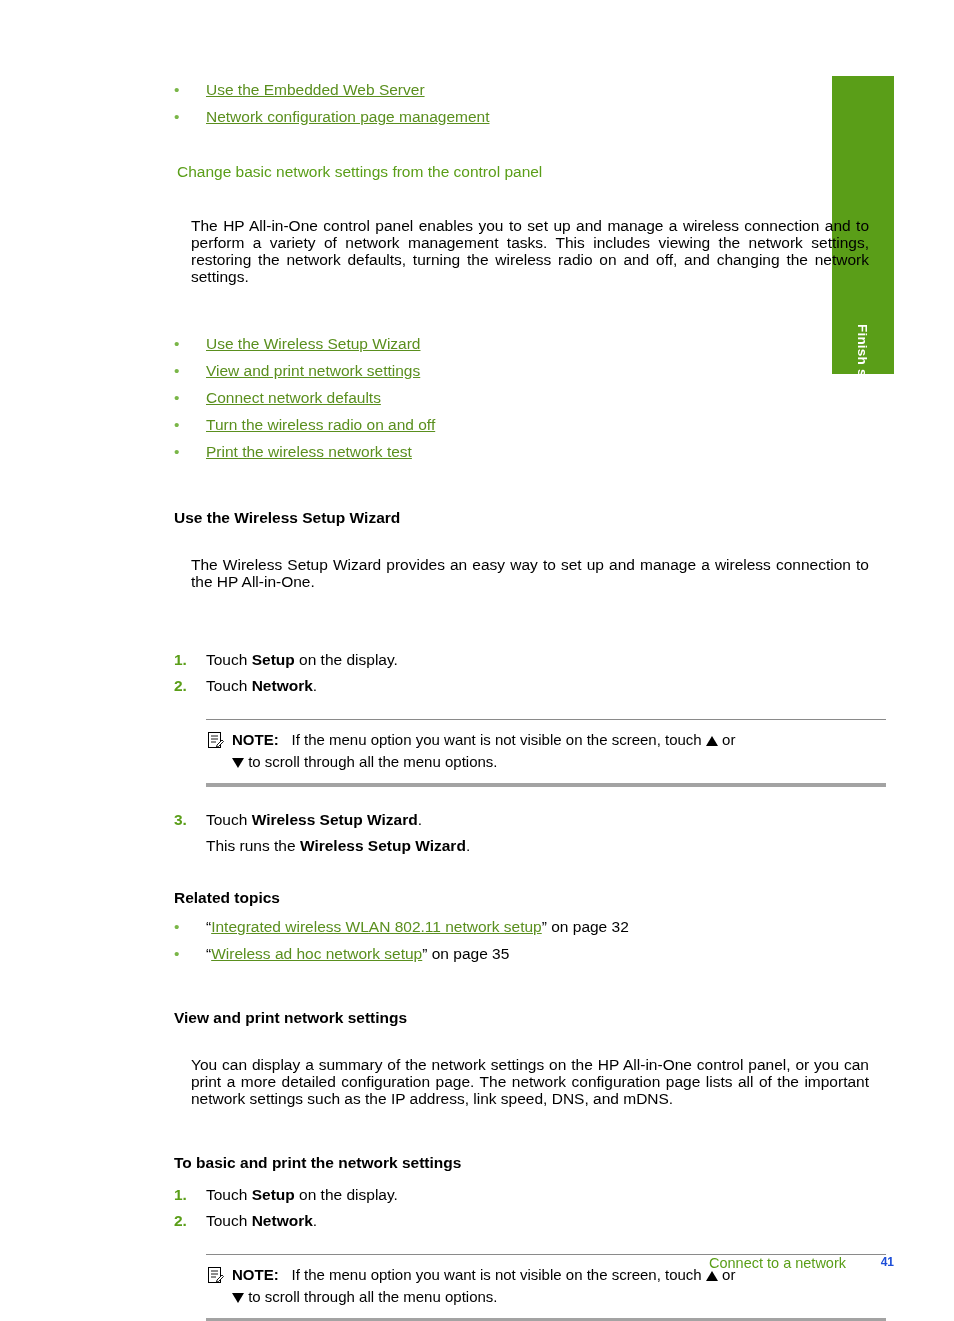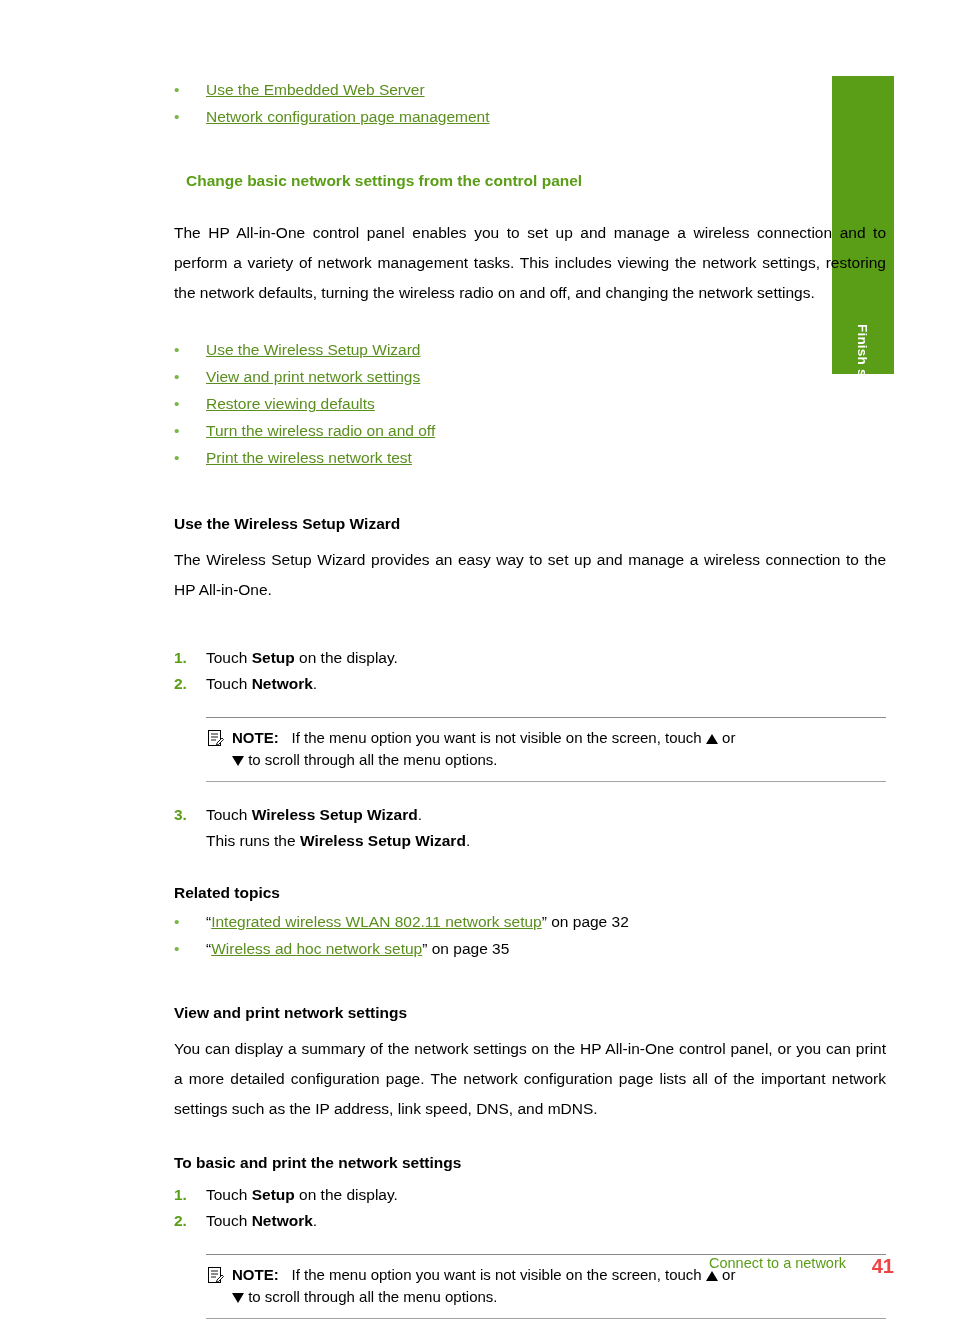--- a/index.html
+++ b/index.html
@@ -66,28 +66,28 @@
     top: 0px;
     color: #7ab648;
     font-size: 15.5px;
   }
   a.link {
     color: #5a8f1e;
     font-size: 15.5px;
   }
   .h-green {
     color: #5a9e18;
-    font-weight: bold;
-    font-size: 15.5px;
-    margin: 12px;
+    font-weight: normal;
+    font-size: 15.5px;
+    margin: 3px;
   }
   p.body {
     font-size: 15.5px;
-    line-height: 30px;
-    margin: 0;
+    line-height: 17px;
+    margin: 17px;
     color: #000;
     text-align: justify;
   }
   .h-bold {
     font-weight: bold;
     font-size: 15.5px;
     color: #000;
     margin: 0;
   }
   ol.steps {
@@ -105,21 +105,21 @@
   ol.steps li .num {
     position: absolute;
     left: 0;
     top: 0;
     color: #5a9e18;
     font-weight: bold;
     font-size: 15.5px;
   }
   .note-box {
     border-top: 1px solid #8a8a8a;
-    border-bottom: 1px solid #a3a3a3;
+    border-bottom: 4px solid #a3a3a3;
     padding: 9px 0 10px 0;
     position: relative;
   }
   .note-inner {
     padding-left: 26px;
     position: relative;
   }
   .note-label {
     font-weight: bold;
     font-size: 15px;
@@ -164,22 +164,22 @@
     right: 48px;
     top: 0;
     color: #5a9e18;
     font-size: 14.5px;
     margin-left: 14px;
   }
   .footer-page {
     position: absolute;
     right: 0;
     top: 0;
-    color: #ef4444;
-    font-size: 20px;
+    color: #1d4ed8;
+    font-size: 12px;
     font-weight: bold;
   }
   b.inl { font-weight: bold; }
   .sp6 { height: 6px; }
   .sp10 { height: 10px; }
   .sp12 { height: 12px; }
   .sp14 { height: 14px; }
   .sp16 { height: 16px; }
   .sp18 { height: 18px; }
   .sp20 { height: 20px; }
@@ -224,21 +224,21 @@
       <li>
         <span class="bdot">•</span>
         <a class="link" href="#">Use the Wireless Setup Wizard</a>
       </li>
       <li>
         <span class="bdot">•</span>
         <a class="link" href="#">View and print network settings</a>
       </li>
       <li>
         <span class="bdot">•</span>
-        <a class="link" href="#">Restore viewing defaults</a>
+        <a class="link" href="#">Connect network defaults</a>
       </li>
       <li>
         <span class="bdot">•</span>
         <a class="link" href="#">Turn the wireless radio on and off</a>
       </li>
       <li>
         <span class="bdot">•</span>
         <a class="link" href="#">Print the wireless network test</a>
       </li>
     </ul>

